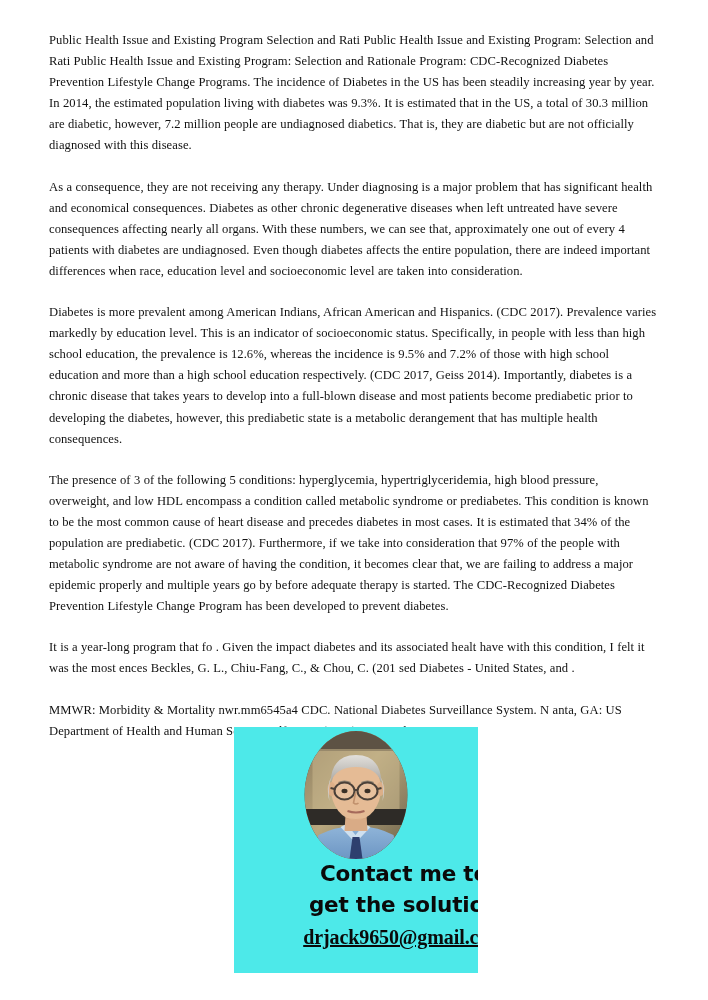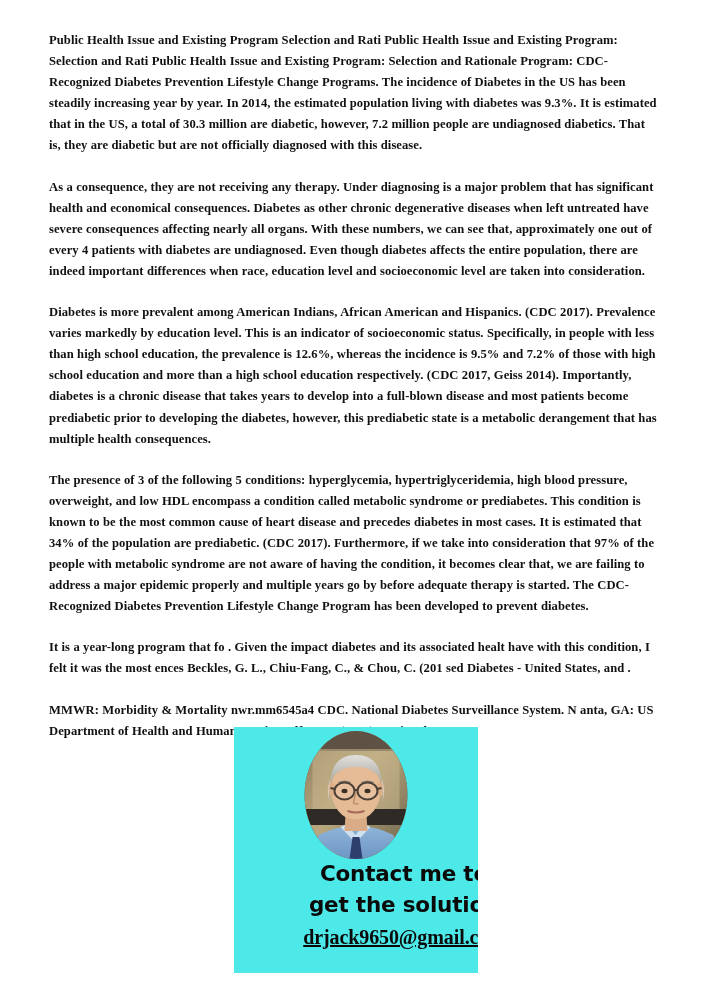--- a/index.html
+++ b/index.html
@@ -33,21 +33,20 @@
   }
 
   .para {
     font-size: 12.6px;
     line-height: 21.1px;
     color: #111111;
     text-align: left;
     margin: 0 0 20px 0;
     letter-spacing: 0.005em;
     word-spacing: 0.01em;
-    font-weight: bold;
   }
   .para:last-child { margin-bottom: 0; }
 
   
   #contact-overlay {
     position: absolute;
     left: 234px;
     top: 727px;
     width: 244px;
     height: 246px;

